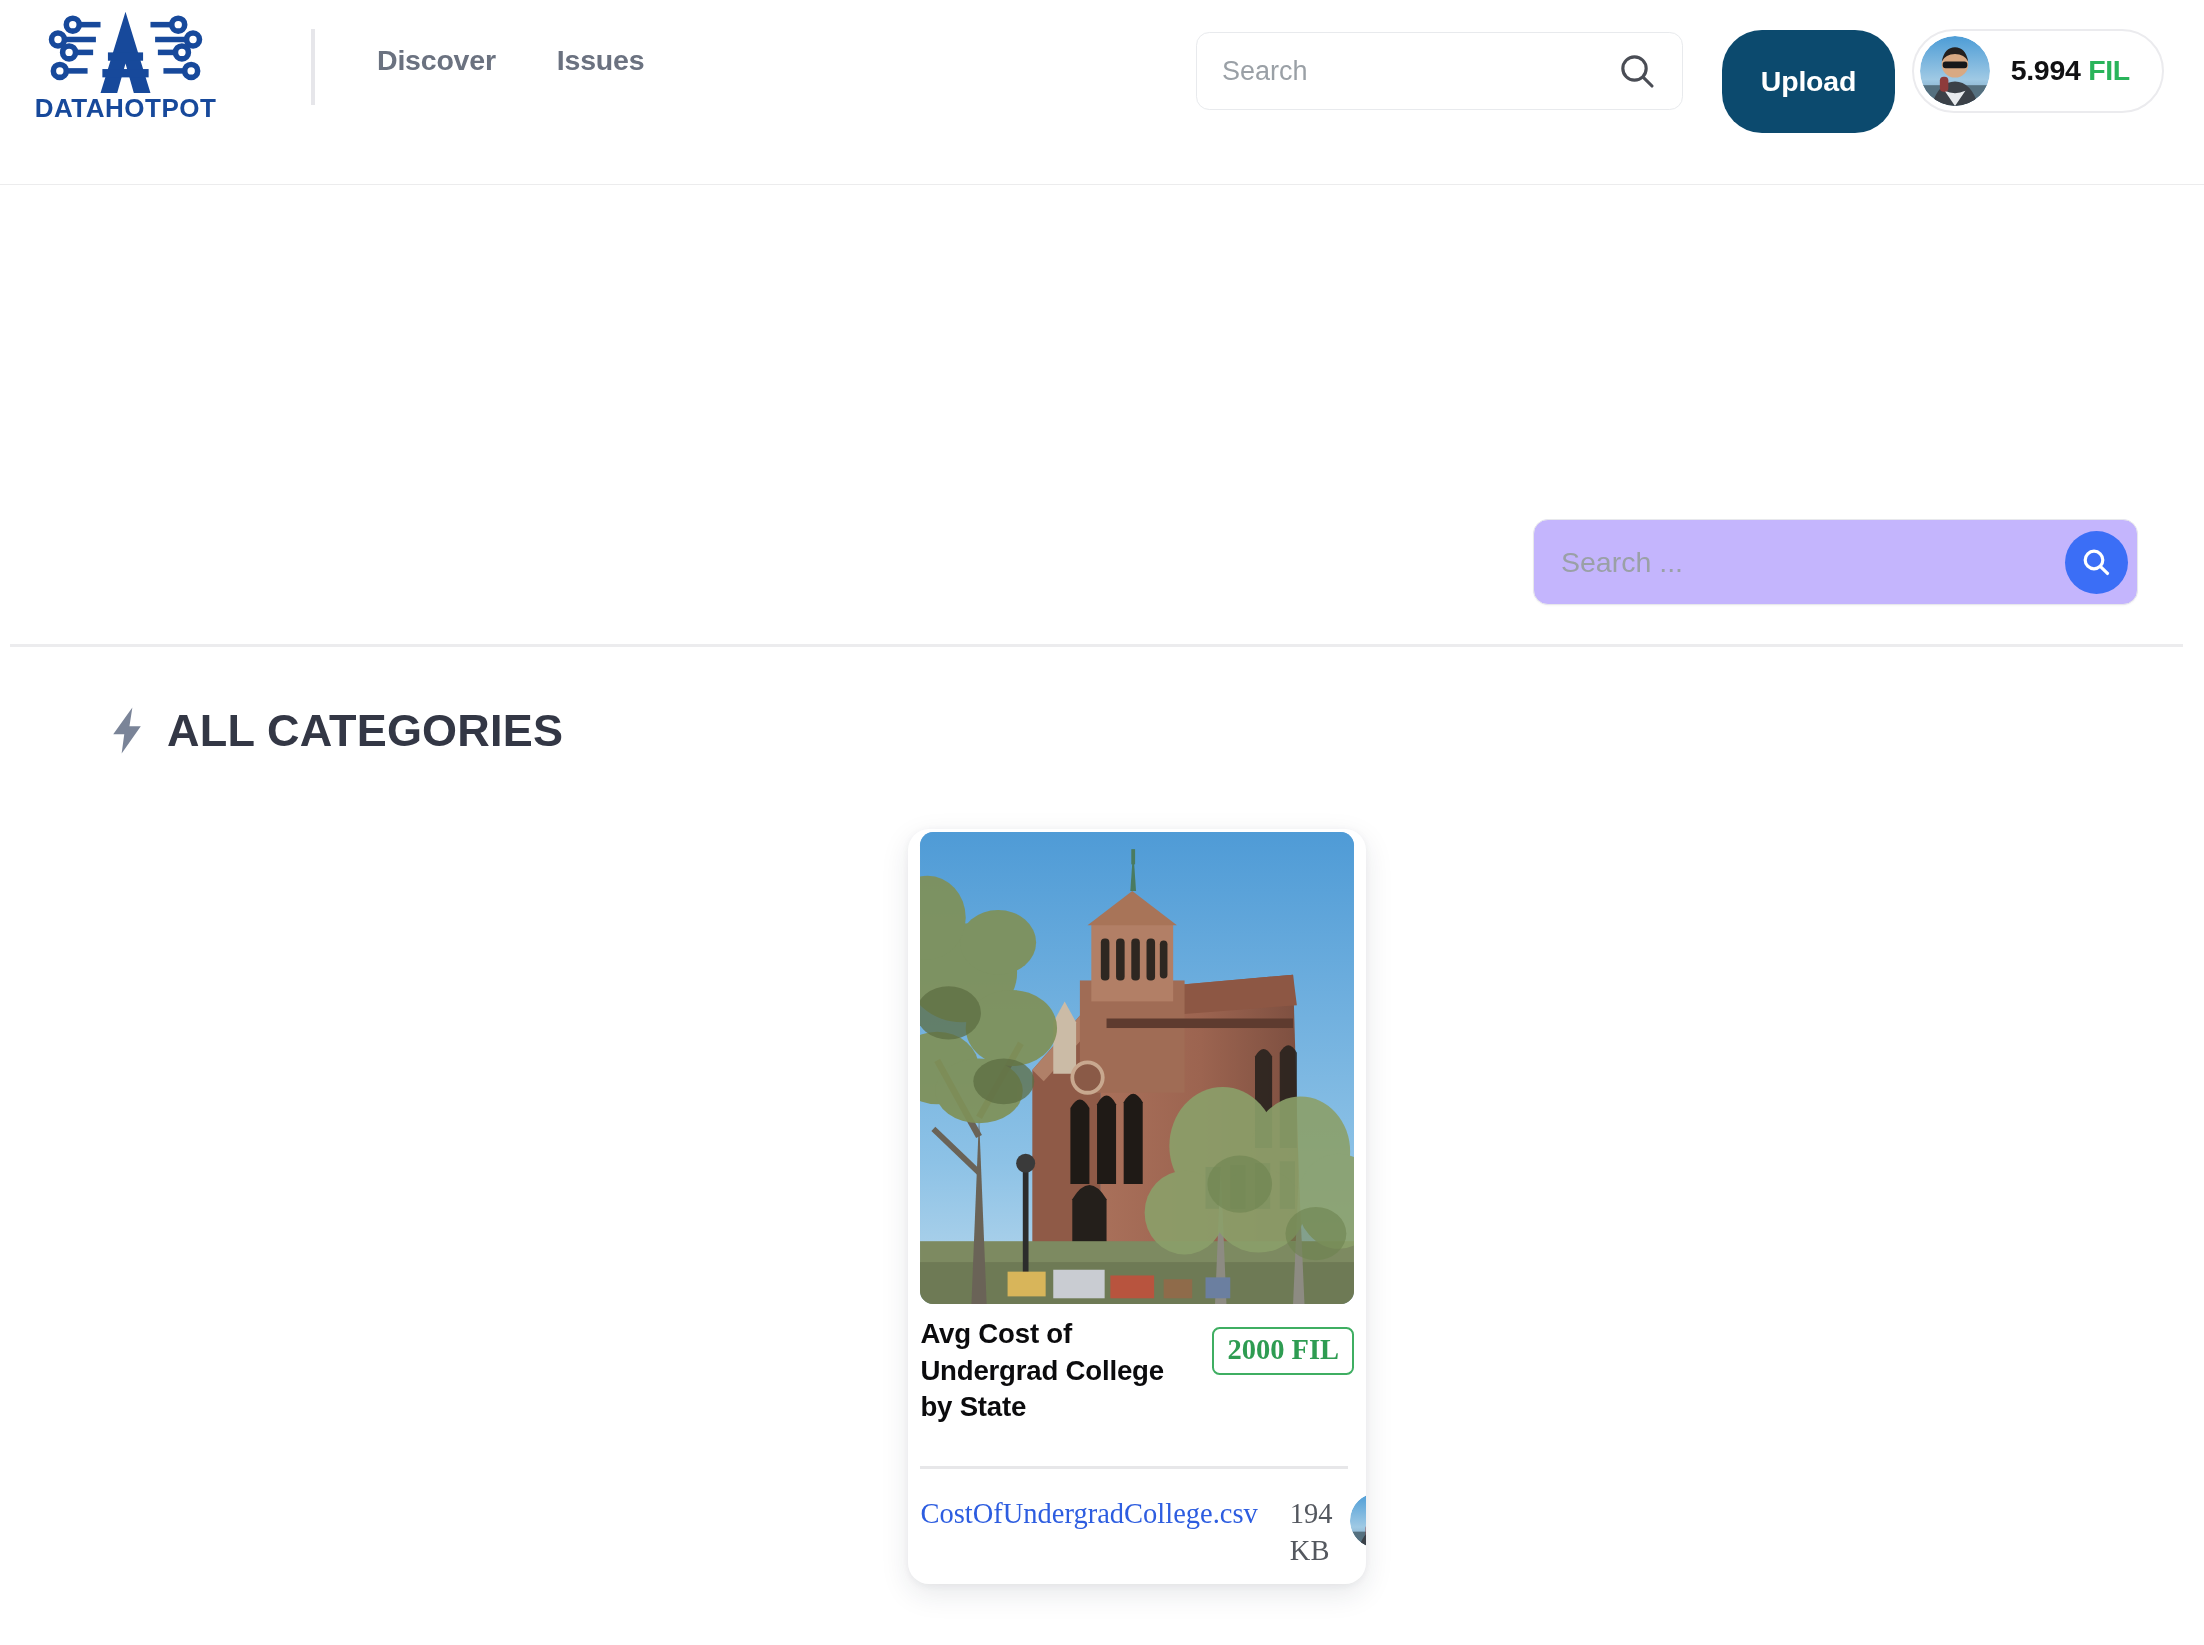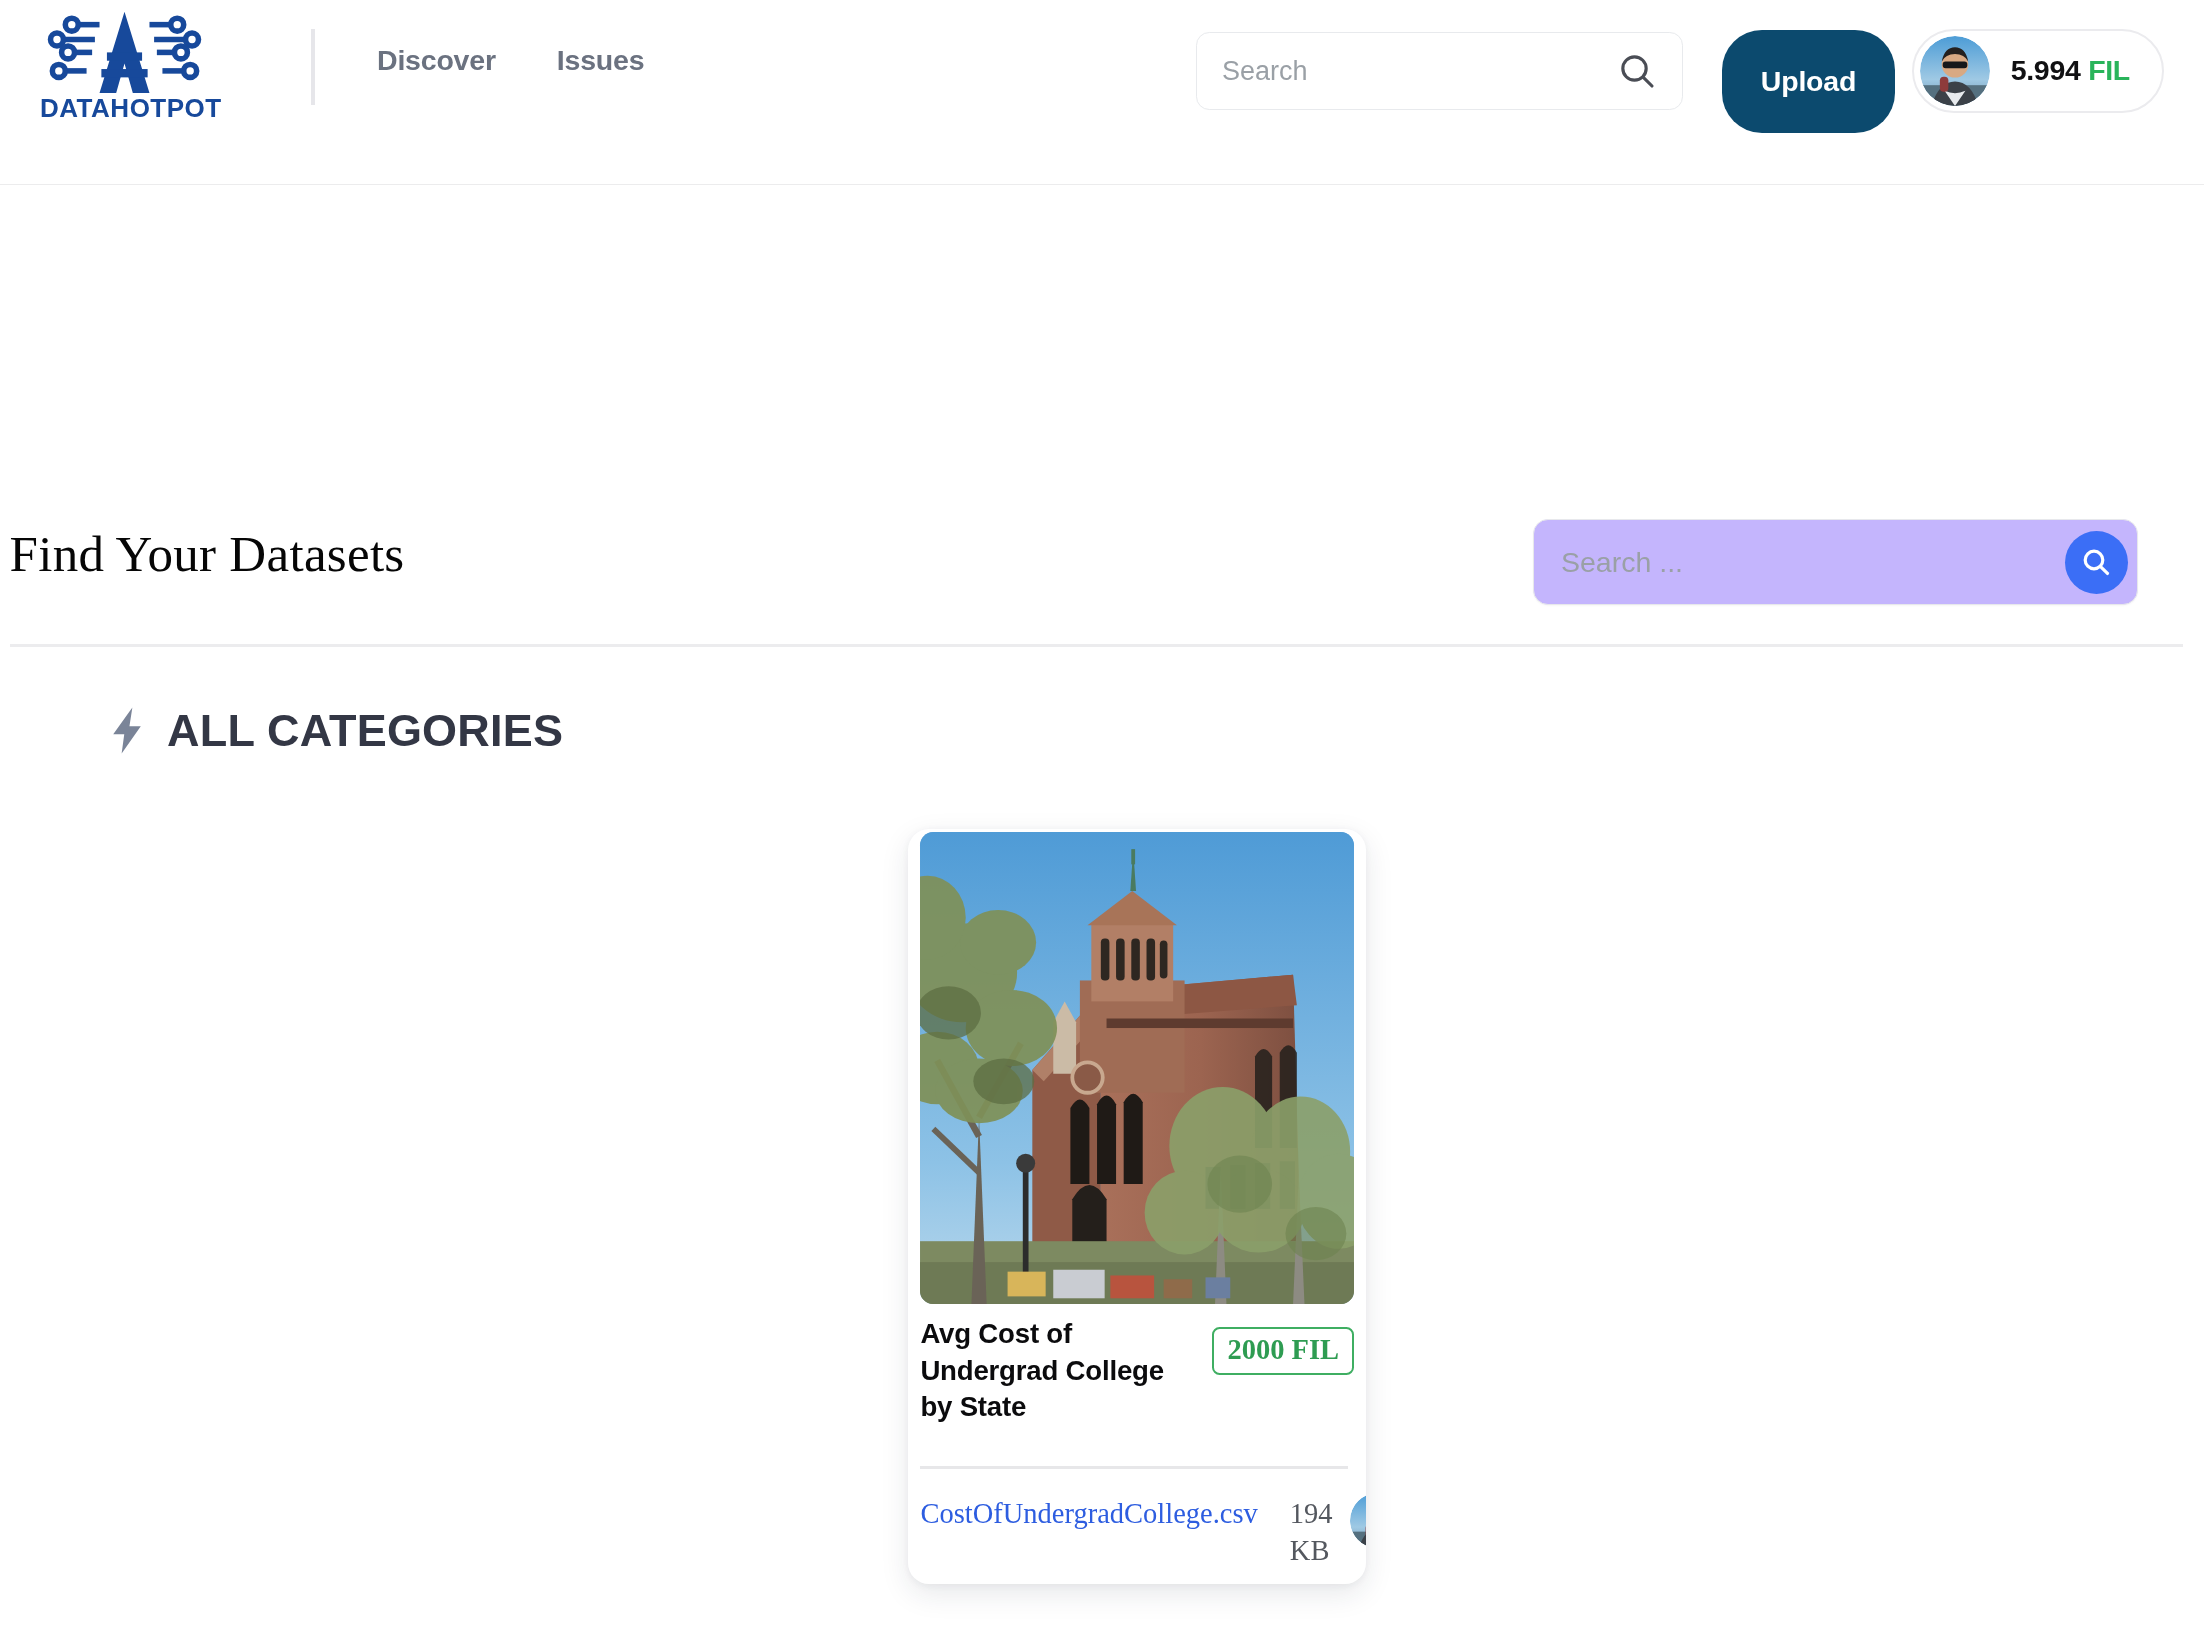--- a/index.html
+++ b/index.html
@@ -24,21 +24,21 @@
   }
 
   .logo-wrap {
     position: absolute;
     left: 40px;
     top: 7.6px;
     width: 171px;
     height: 116px;
     display: flex;
     flex-direction: column;
-    align-items: flex-start;
+    align-items: center;
     justify-content: center;
   }
   .logo-mark { width: 169px; height: 91px; display:block; }
   .logo-text {
     font-size: 26px;
     font-weight: 700;
     letter-spacing: 0.5px;
     color: #17499b;
     font-family: "Liberation Sans", sans-serif;
     margin-top: -3.8px;
@@ -406,21 +406,20 @@
     </span>
     <span class="wallet-balance"><span>5.994</span>
       <span class="wallet-unit">FIL</span>
     </span>
   </div>
 </div>
 
 <div class="page">
 
   <div class="find-row">
-    <h1 class="find-title">Find Your Datasets</h1>
 
     <div class="main-search">
       <input type="text" placeholder="Search ..." style="">
       <button class="main-search-btn">
         <svg width="32" height="32" viewBox="0 0 24 24" fill="none" stroke="#ffffff" stroke-width="2.4">
           <circle cx="10.5" cy="10.5" r="6.6"></circle>
             <path d="M15.4 15.4 L20.6 20.6" stroke-linecap="round"></path>
         </svg>
       </button>
     </div>

